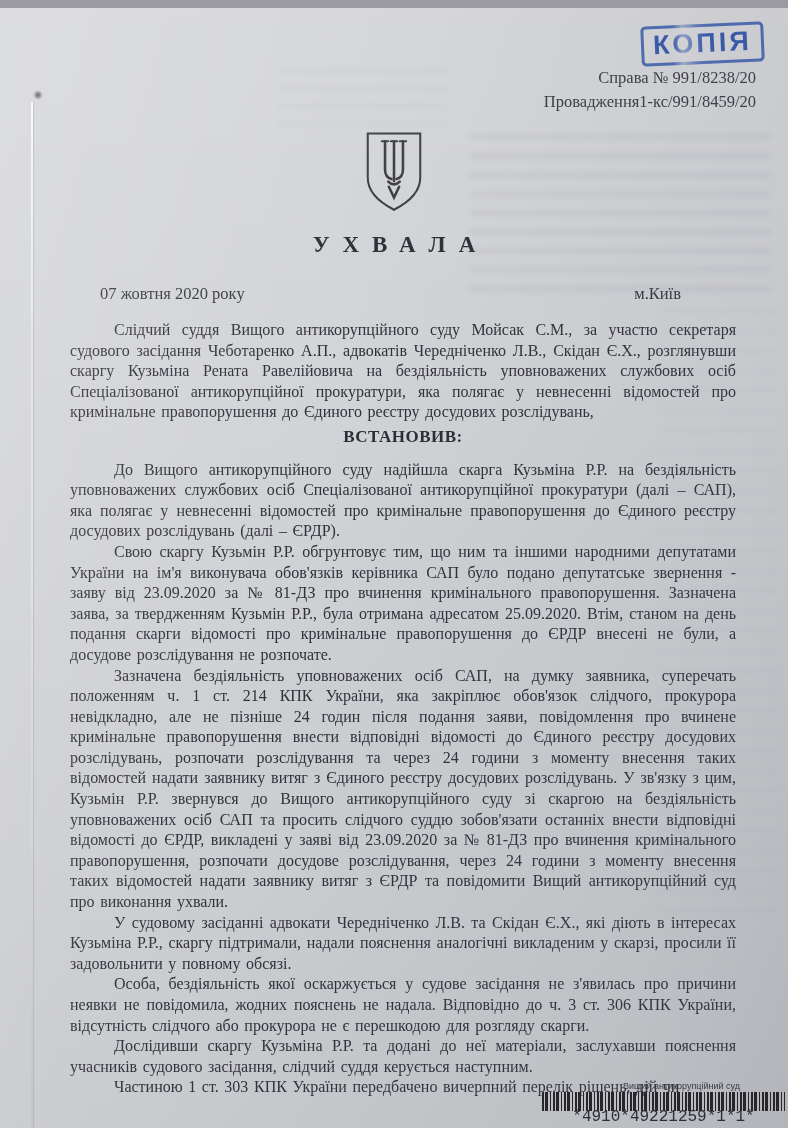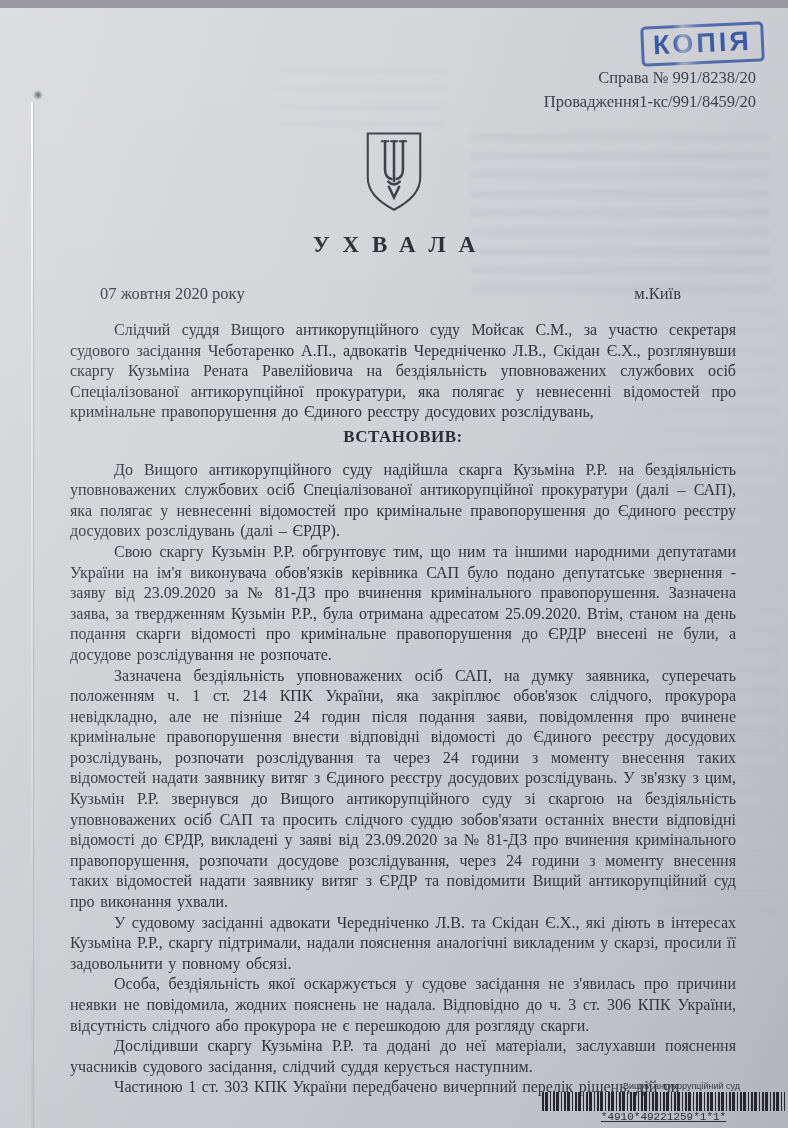--- a/index.html
+++ b/index.html
@@ -60,21 +60,21 @@
 
   .body-text{margin:16px 52px 0 70px;font-size:16px;line-height:20.6px;text-align:justify;color:#303138;word-spacing:1.6px;}
   .body-text p{margin:0;text-indent:44px;}
   .heading{margin:4px 0 12px 0;text-align:center;font-weight:bold;font-size:17px;letter-spacing:.5px;color:#2c2d34;}
 
   
   .barcode-block{position:absolute;right:3px;bottom:12px;width:243px;text-align:center;}
   .bc-label{font-family:"Liberation Sans","DejaVu Sans",sans-serif;font-size:9px;color:#3a3b42;line-height:10px;transform:translateX(18px);}
   .bc-stripes{height:19px;margin-top:1px;
     background:repeating-linear-gradient(90deg,#26262b 0 1.6px,transparent 1.6px 3.4px,#26262b 3.4px 6.4px,transparent 6.4px 7.6px,#26262b 7.6px 8.6px,transparent 8.6px 11px);}
-  .bc-code{font-family:"Liberation Mono","DejaVu Sans Mono",monospace;font-size:11px;color:#2e2f35;line-height:13px;text-decoration:underline;}
+  .bc-code{font-family:"Liberation Mono","DejaVu Sans Mono",monospace;font-size:16px;color:#2e2f35;line-height:13px;}
 </style>
 </head>
 <body>
 
 <div class="page">
 
   <div class="vignette"></div>
   <div class="bleed bleed-1"></div>
   <div class="bleed bleed-2"></div>
   <div class="bleed bleed-3"></div>

